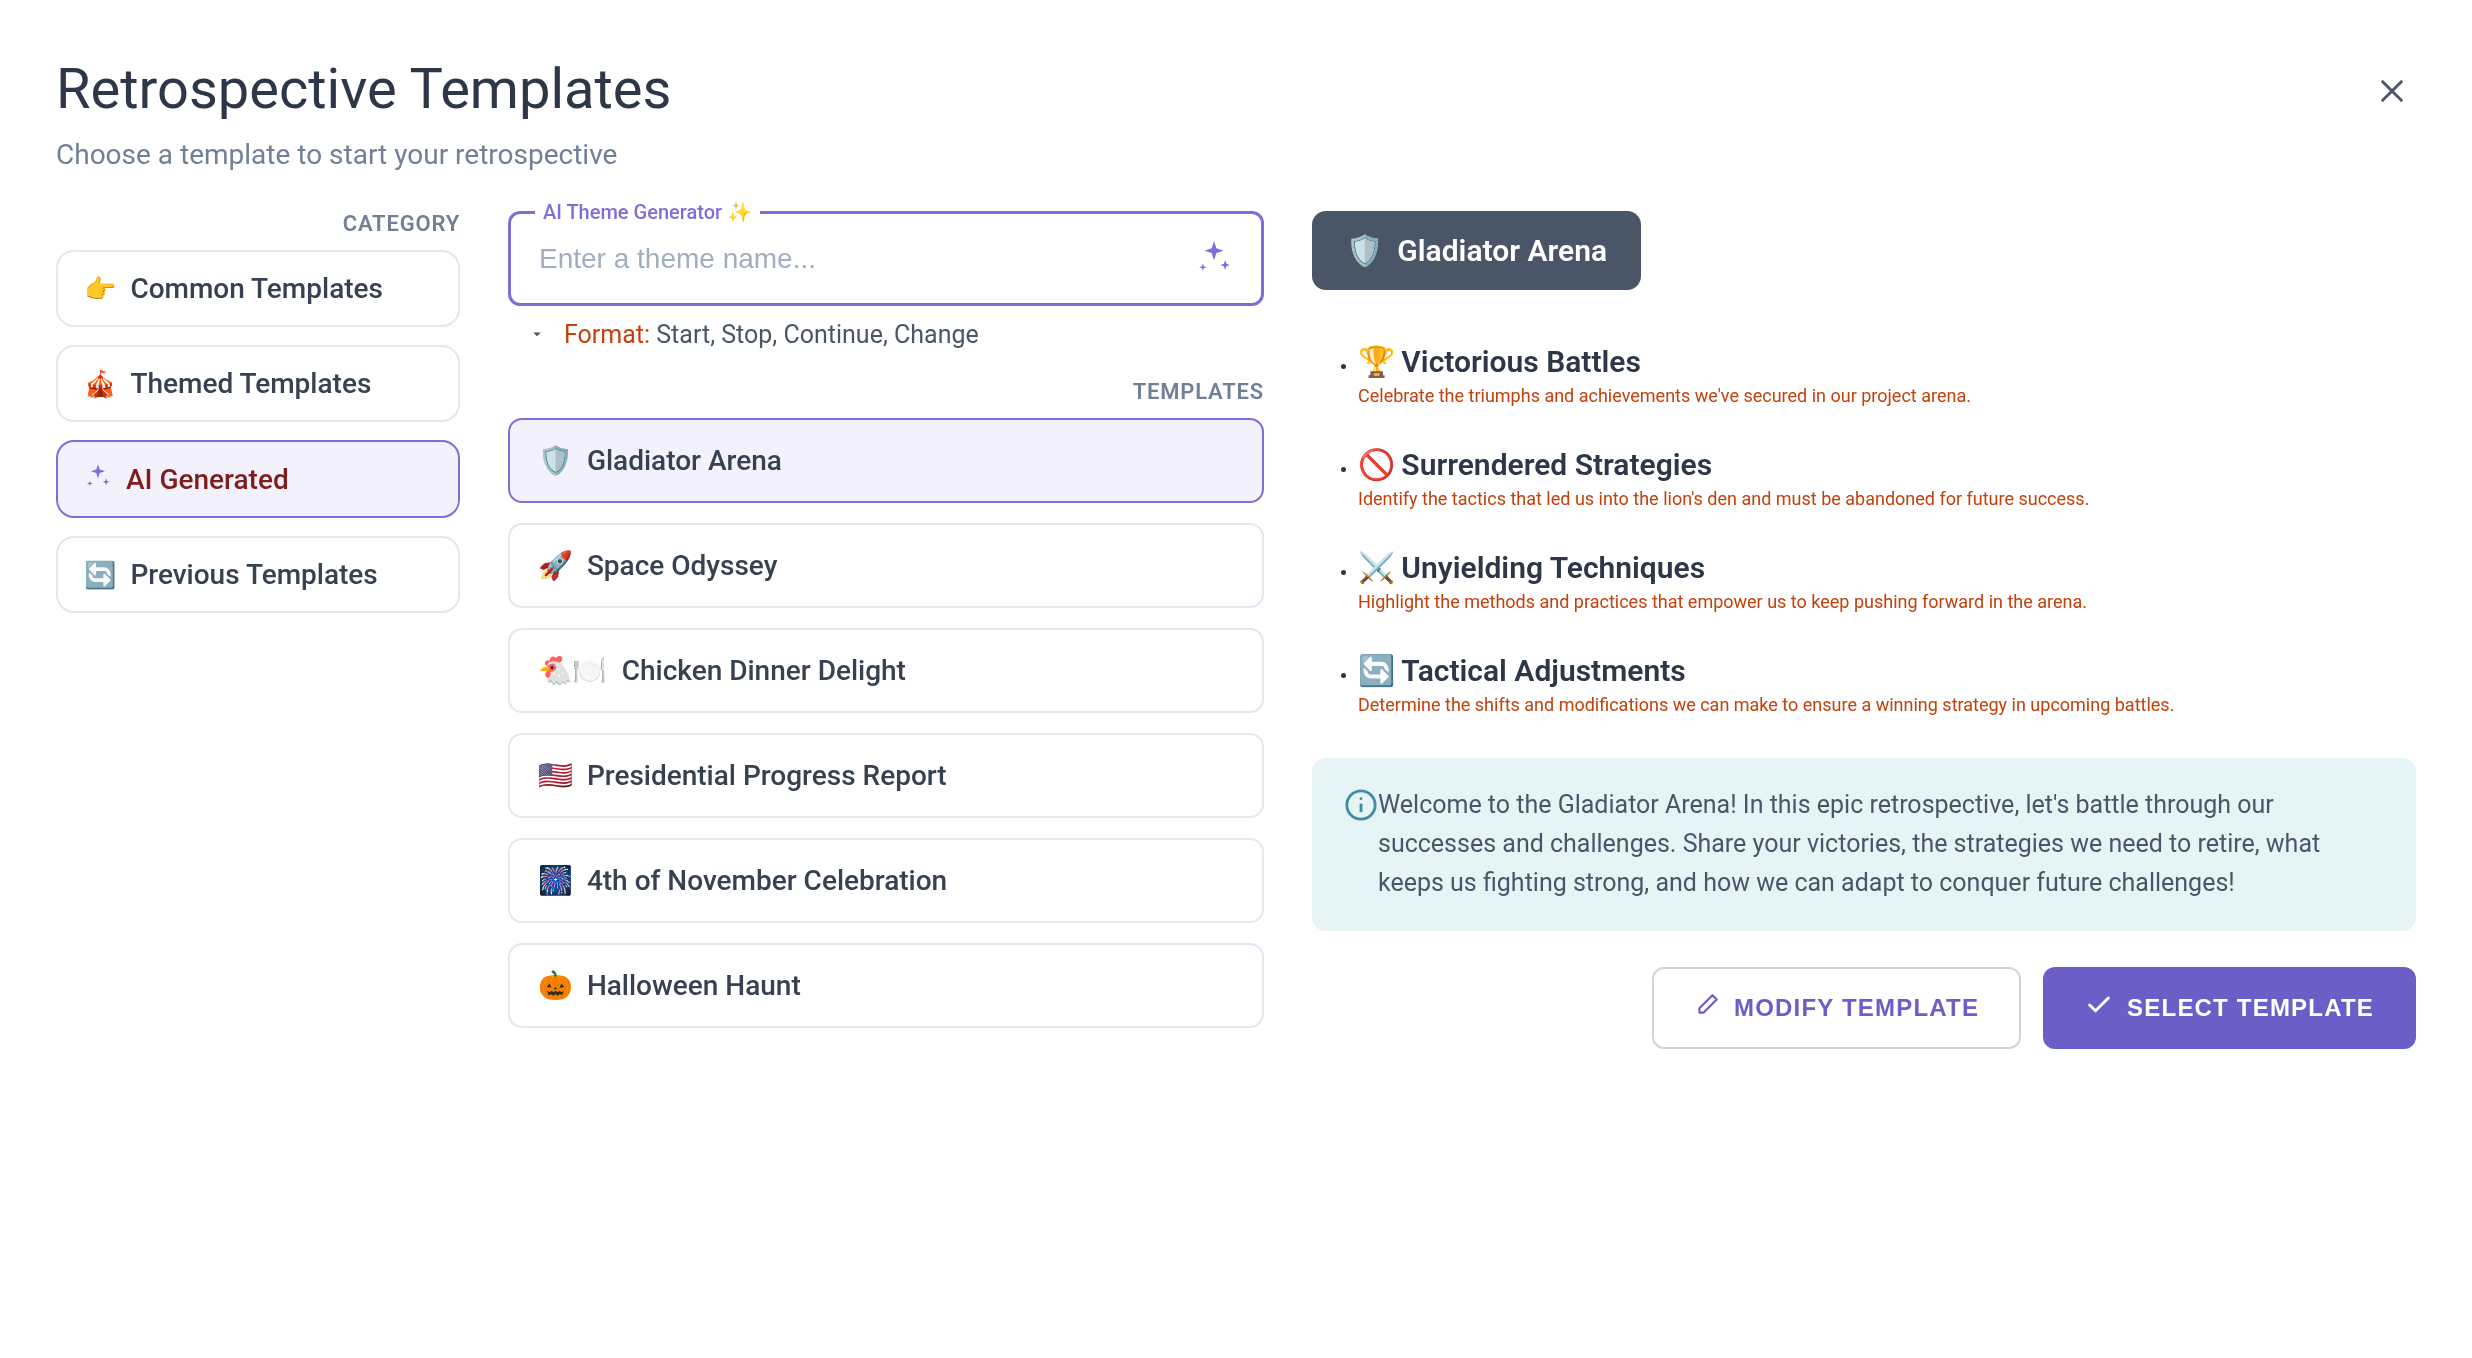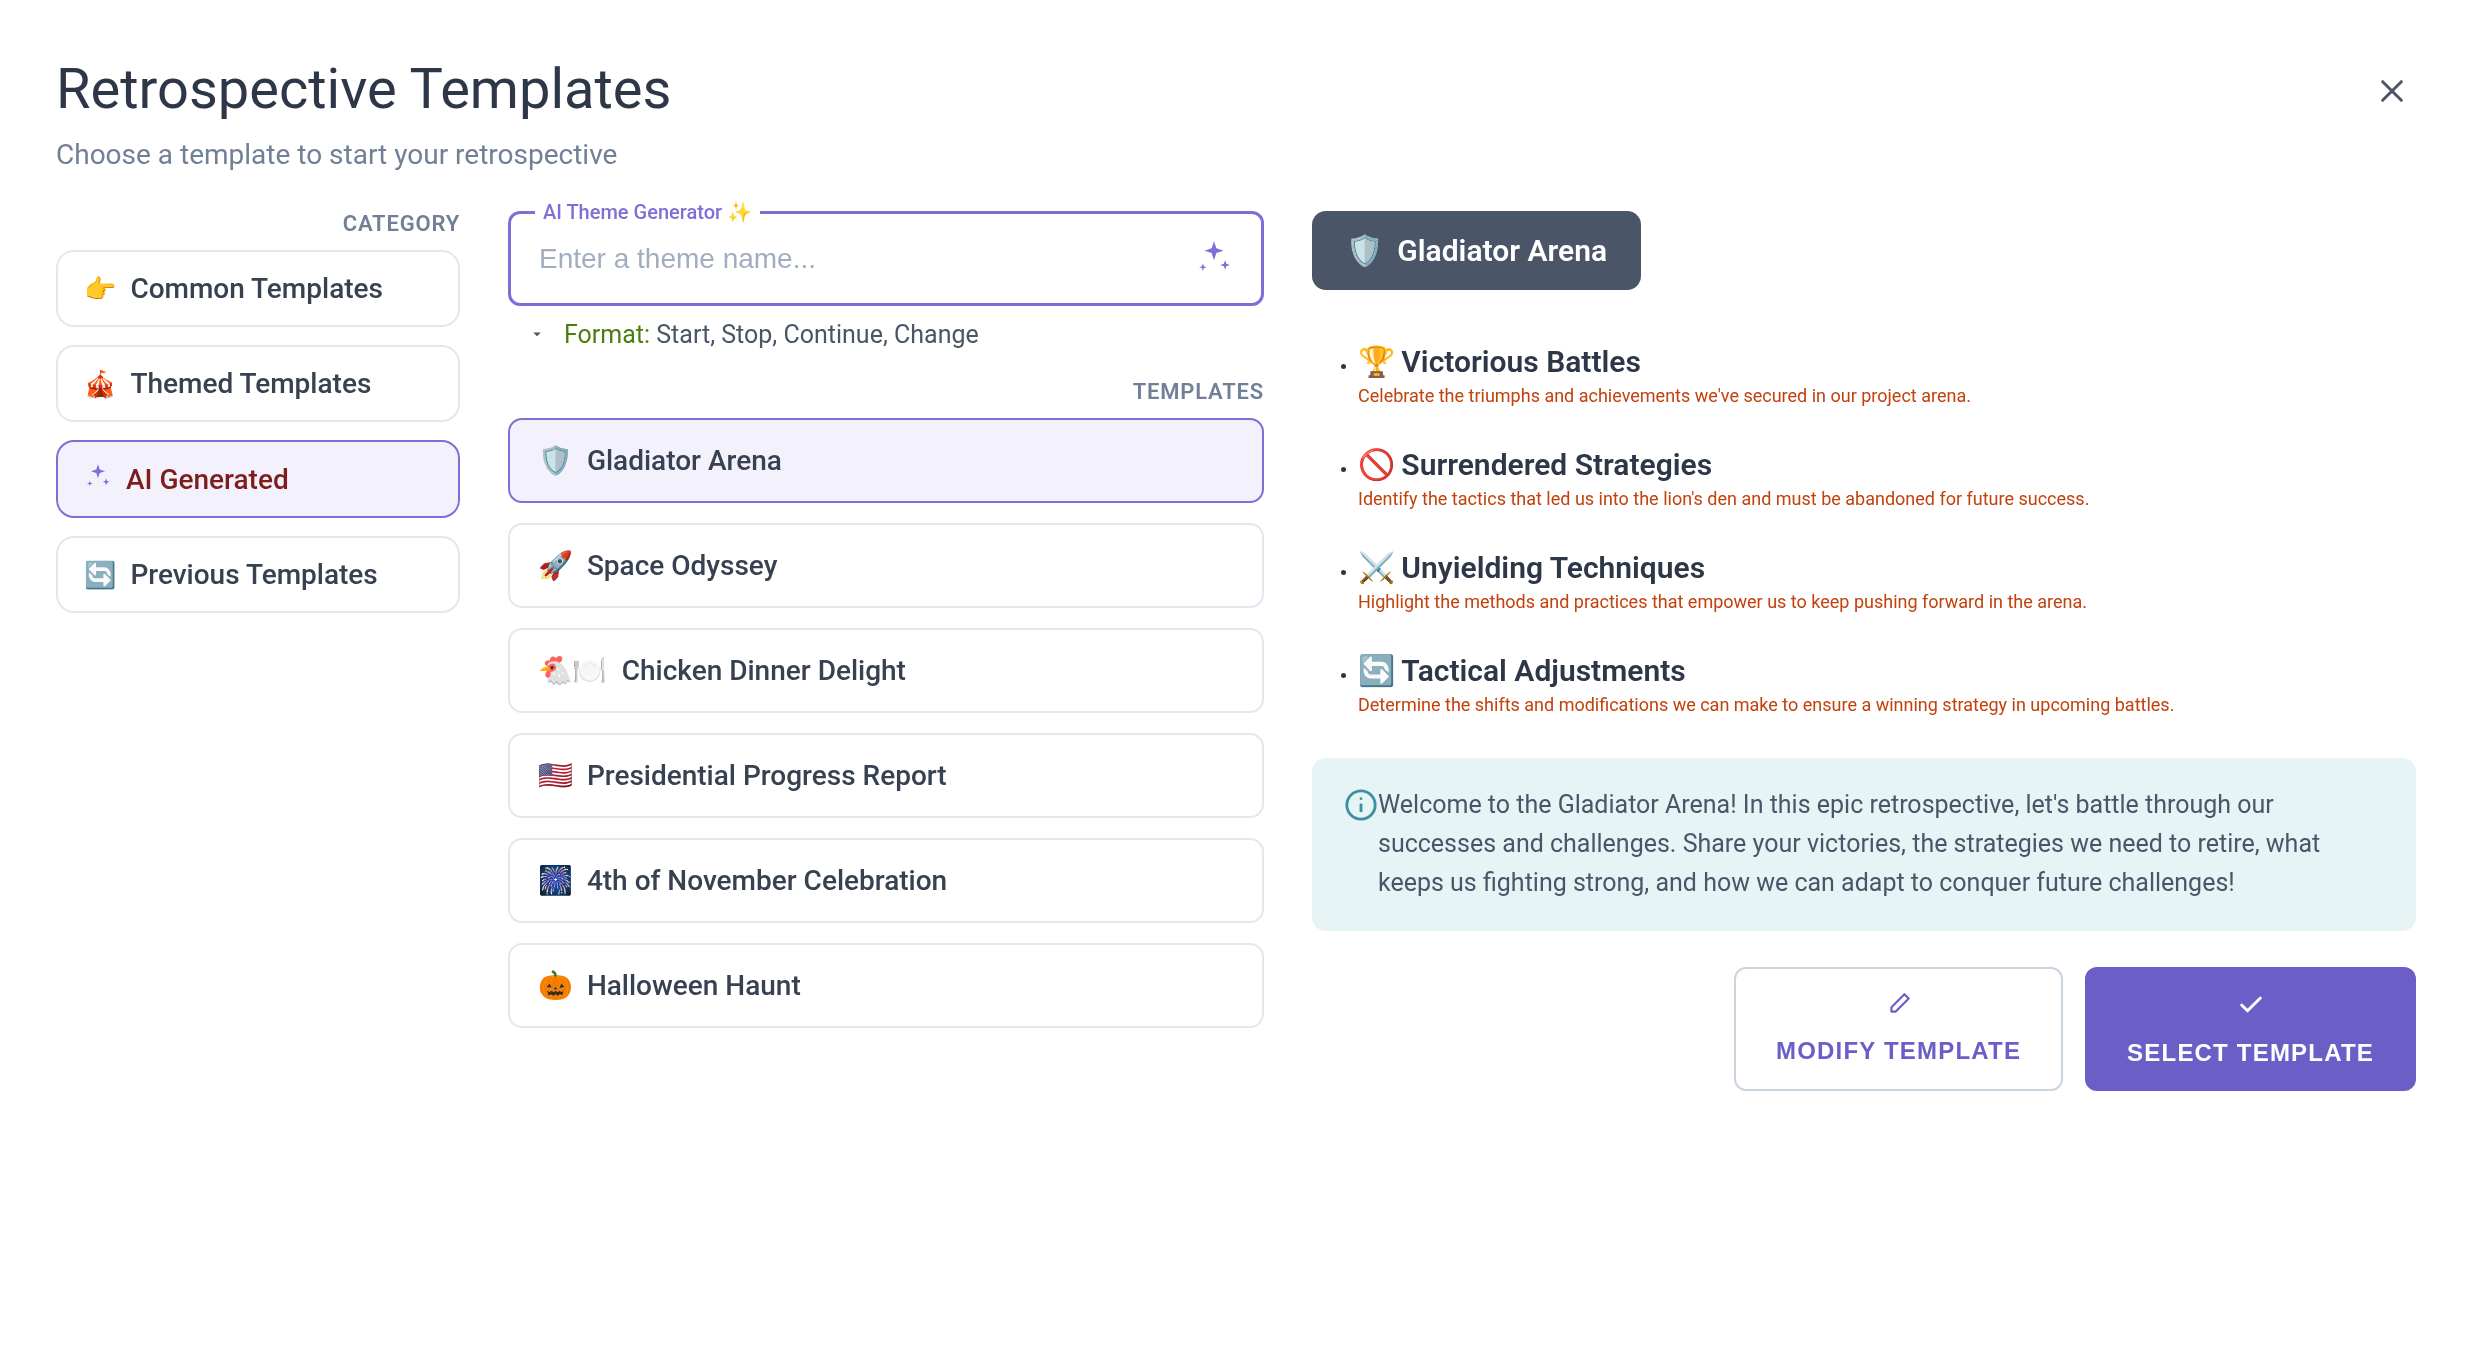--- a/index.html
+++ b/index.html
@@ -121,21 +121,21 @@
 
   .format-row {
     display: flex;
     align-items: center;
     gap: 18px;
     margin: 6px 0 30px 20px;
     font-size: 25px;
     color: #4a5568;
   }
   .format-row .caret { color: #4a5568; cursor: pointer;}
-  .format-row .fmt-label { color: #4d7c0f; }
+  .format-row .fmt-label { color: #c2410c; }
   .format-row .fmt-val { color: #4a5568; }
 
   .template-item {
     border: 2px solid #e2e8f0;
     border-radius: 14px;
     padding: 24px 28px;
     font-size: 28px;
     font-weight: 500;
     color: #374151;
     margin-bottom: 20px;
@@ -208,21 +208,20 @@
     display: inline-flex;
     align-items: center;
     gap: 14px;
     font-size: 24px;
     font-weight: 600;
     letter-spacing: 1.2px;
     padding: 22px 40px;
     border-radius: 12px;
     cursor: pointer;
     text-transform: uppercase;
-    flex-direction: column;
   }
   .btn-outline {
     background: #fff;
     border: 2px solid #cbd5e0;
     color: #6b5fc7;
   }
   .btn-primary {
     background: #6b5fc7;
     border: 2px solid #6b5fc7;
     color: #fff;

